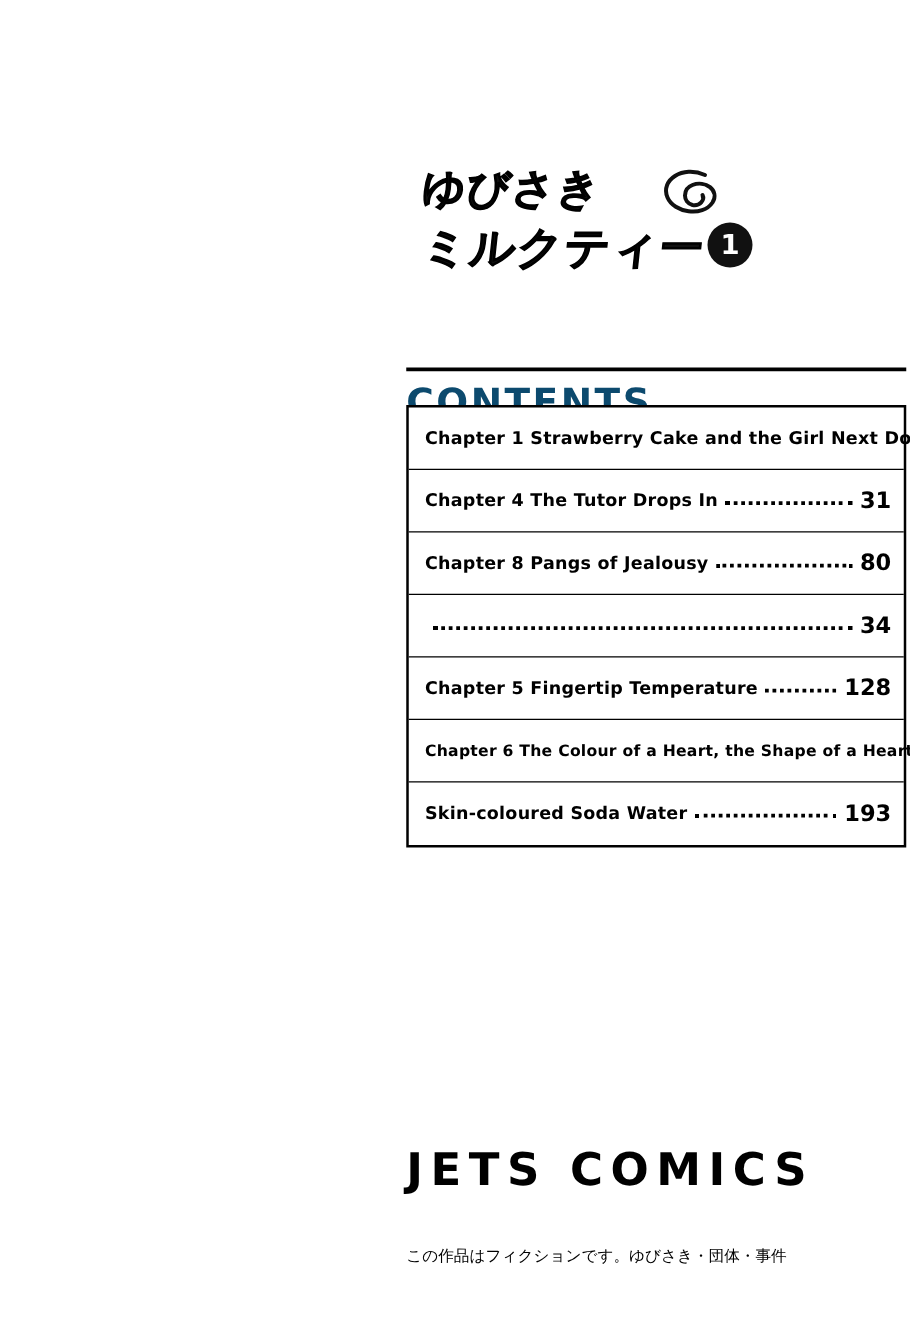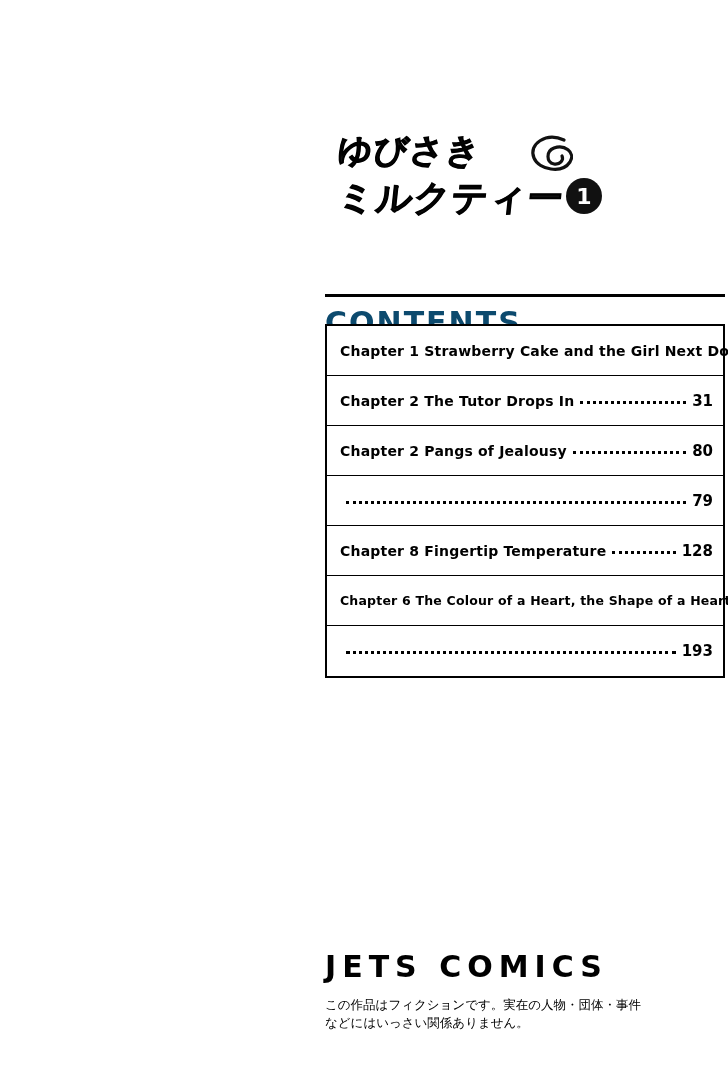--- a/index.html
+++ b/index.html
@@ -134,31 +134,31 @@
   .toc-dots::after {
     content: "";
     position: absolute;
     left: 0;
     right: 0;
     bottom: 4px;
     border-bottom: 3px dotted #000;
   }
   .toc-page {
     white-space: nowrap;
-    font-size: 15px;
+    font-size: 18px;
   }
 
   
   .footer-logo {
     position: absolute;
     left: 325px;
-    top: 949px;
-    font-family: "DejaVu Sans", sans-serif;
-    font-weight: bold;
-    font-size: 30px;
+    top: 916px;
+    font-family: "DejaVu Sans", sans-serif;
+    font-weight: bold;
+    font-size: 36px;
     letter-spacing: 6px;
     color: #000;
   }
   .footer-note {
     position: absolute;
     left: 325px;
     top: 996px;
     width: 390px;
     font-family: "DejaVu Sans", sans-serif;
     font-size: 12.5px;
@@ -184,55 +184,55 @@
 
   <div class="toc">
 
     <div class="toc-row">
       <span class="toc-label">Chapter 1  Strawberry Cake and the Girl Next Door</span>
       <span class="toc-dots"></span>
 
     </div>
 
     <div class="toc-row">
-      <span class="toc-label">Chapter 2  The Tutor Drops In</span>
+      <span class="toc-label">Chapter 4  The Tutor Drops In</span>
       <span class="toc-dots"></span>
       <span class="toc-page">31</span>
     </div>
 
     <div class="toc-row">
-      <span class="toc-label">Chapter 2  Pangs of Jealousy</span>
+      <span class="toc-label">Chapter 8  Pangs of Jealousy</span>
       <span class="toc-dots"></span>
       <span class="toc-page">80</span>
     </div>
 
     <div class="toc-row">
       <span class="toc-dots"></span>
-      <span class="toc-page">79</span>
-    </div>
-
-    <div class="toc-row">
-      <span class="toc-label">Chapter 8  Fingertip Temperature</span>
+      <span class="toc-page">34</span>
+    </div>
+
+    <div class="toc-row">
+      <span class="toc-label">Chapter 5  Fingertip Temperature</span>
       <span class="toc-dots"></span>
       <span class="toc-page">128</span>
     </div>
 
     <div class="toc-row">
       <span class="toc-label small">Chapter 6  The Colour of a Heart, the Shape of a Heart</span>
       <span class="toc-dots"></span>
 
     </div>
 
     <div class="toc-row">
+      <span class="toc-label">Skin-coloured Soda Water</span>
       <span class="toc-dots"></span>
       <span class="toc-page">193</span>
     </div>
 
 
   </div>
 
   <div class="footer-logo">JETS COMICS</div>
   <div class="footer-note">
-    <div>この作品はフィクションです。実在の人物・団体・事件</div>
-    <div>などにはいっさい関係ありません。</div>
+    <div>この作品はフィクションです。ゆびさき・団体・事件</div>
   </div>
 
 </div>
 
 </body></html>

